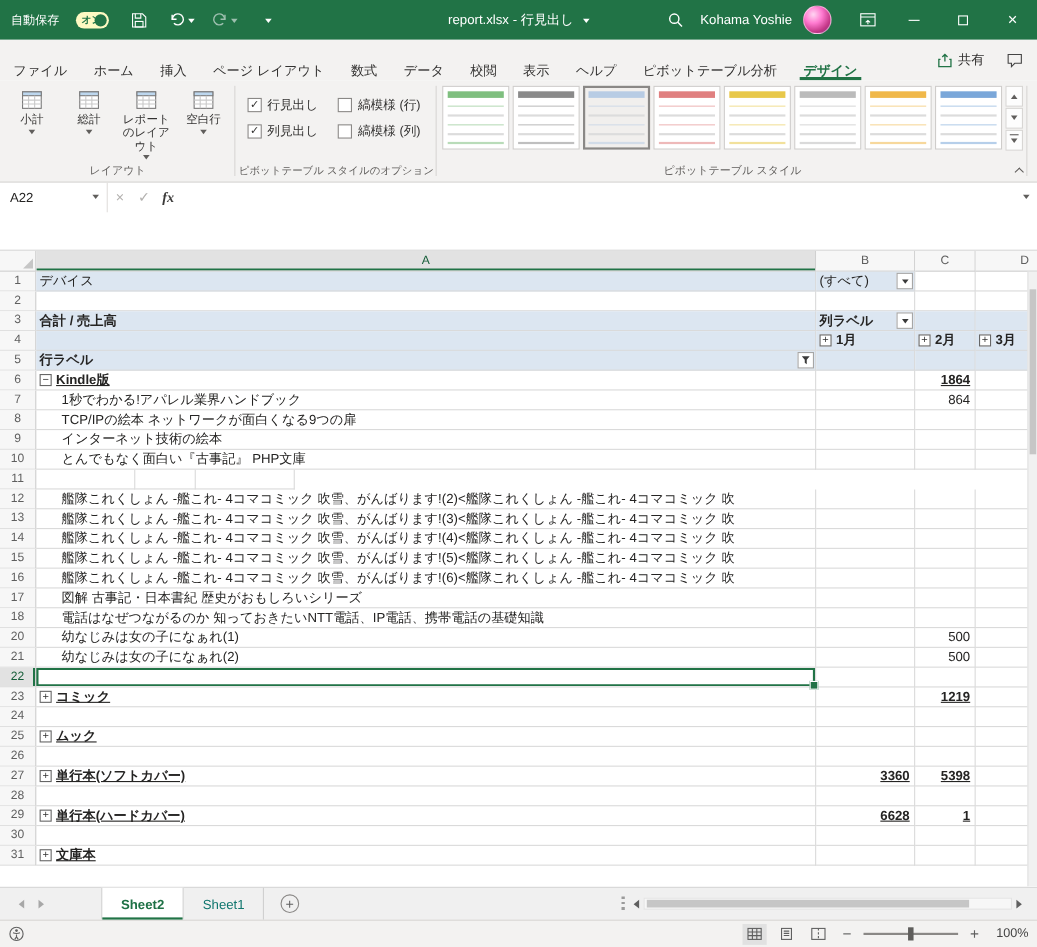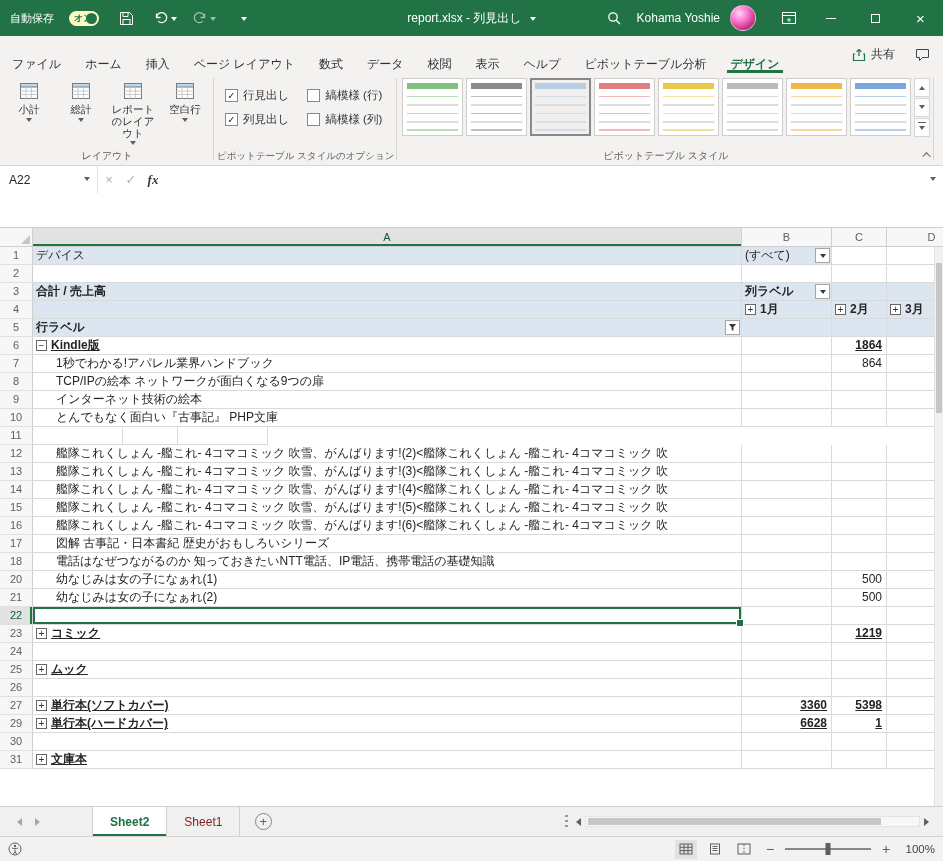--- a/index.html
+++ b/index.html
@@ -100,21 +100,21 @@
   .vscroll{position:absolute;top:19px;right:0;bottom:0;width:9px;background:#f1f1f1;border-left:1px solid #e2e2e2;cursor:pointer;}
   .vthumb{position:absolute;top:16px;left:1px;right:1px;height:150px;background:#c6c6c6;}
 
   
   .sheetbar{flex:0 0 30px;background:#f0f0f0;border-top:1px solid #cfcfcf;display:flex;align-items:stretch;}
   .snavbtn{width:22px;display:flex;align-items:center;justify-content:center;cursor:pointer;}
   .snavbtn:first-child{margin-left:6px;}
   .tri-left{width:0;height:0;border:4.5px solid transparent;border-right:5.5px solid #a7a7a7;}
   .tri-right{width:0;height:0;border:4.5px solid transparent;border-left:5.5px solid #a7a7a7;}
   .stabs{display:flex;align-items:stretch;margin-left:42px;}
-  .stab{padding:0 17px;display:flex;align-items:center;font-size:12px;color:#7f1d1d;border-right:1px solid #d0d0d0;position:relative;cursor:pointer;}
+  .stab{padding:0 17px;display:flex;align-items:center;font-size:12px;color:#0f766e;border-right:1px solid #d0d0d0;position:relative;cursor:pointer;}
   .stab:first-child{border-left:1px solid #d0d0d0;}
   .stab.active{background:#fff;color:#1e7145;font-weight:700;}
   .stab.active::after{content:"";position:absolute;left:0;right:0;bottom:0;height:2px;background:#217346;}
   .addsheet{width:30px;display:flex;align-items:center;justify-content:center;margin-left:8px;cursor:pointer;}
   .plus-circle{width:17px;height:17px;border-radius:50%;border:1px solid #8a8886;color:#5f5f5f;display:flex;align-items:center;justify-content:center;font-size:13px;line-height:1;}
   .hscroll{margin-left:auto;display:flex;align-items:center;width:378px;padding-right:10px;gap:4px;}
   .dots{width:3px;height:14px;background:repeating-linear-gradient(#9a9a9a 0 2px,transparent 2px 5px);cursor:col-resize;}
   .harrow{width:0;height:0;border:4.5px solid transparent;cursor:pointer;}
   .harrow.l{border-right:5.5px solid #5f5f5f;}
   .harrow.r{border-left:5.5px solid #5f5f5f;}
@@ -133,21 +133,21 @@
   .zknob{position:absolute;left:50%;top:-5px;width:5px;height:12px;background:#5f5e5c;transform:translateX(-50%);cursor:pointer;}
   .zoom-label{font-size:11.5px;min-width:34px;text-align:right;cursor:pointer;}
 </style>
 </head>
 <body>
 
 <div class="app">
 
   <div class="titlebar">
     <div class="tb-title">
-      <span>report.xlsx - 列見出し</span>
+      <span>report.xlsx - 行見出し</span>
       <span class="tb-caret"></span>
     </div>
     <div class="tb-left">
       <span class="as-label">自動保存</span>
       <span class="toggle">
         <span class="ttext">オン</span>
         <span class="knob"></span>
       </span>
       <span class="tb-btn">
         <svg width="15" height="15" viewBox="0 0 15 15">
@@ -675,20 +675,27 @@
           </div>
           <div class="cell bold num" style="flex: 0 0 90px; width: 90px;">
             <span class="ct ul">3360</span>
           </div>
           <div class="cell bold num" style="flex: 0 0 55px; width: 55px;">
             <span class="ct ul">5398</span>
           </div>
           <div class="cell" style="flex: 0 0 90px; width: 90px;"></div>
         </div>
         <div class="grid-row">
+          <div class="rh">28</div>
+          <div class="cell" style="flex: 0 0 709px; width: 709px;"></div>
+          <div class="cell" style="flex: 0 0 90px; width: 90px;"></div>
+          <div class="cell" style="flex: 0 0 55px; width: 55px;"></div>
+          <div class="cell" style="flex: 0 0 90px; width: 90px;"></div>
+        </div>
+        <div class="grid-row">
           <div class="rh">29</div>
           <div class="cell bold" style="flex: 0 0 709px; width: 709px;">
             <span class="exp">+</span>
             <span class="ct ul">単行本(ハードカバー)</span>
           </div>
           <div class="cell bold num" style="flex: 0 0 90px; width: 90px;">
             <span class="ct ul">6628</span>
           </div>
           <div class="cell bold num" style="flex: 0 0 55px; width: 55px;">
             <span class="ct ul">1</span>

